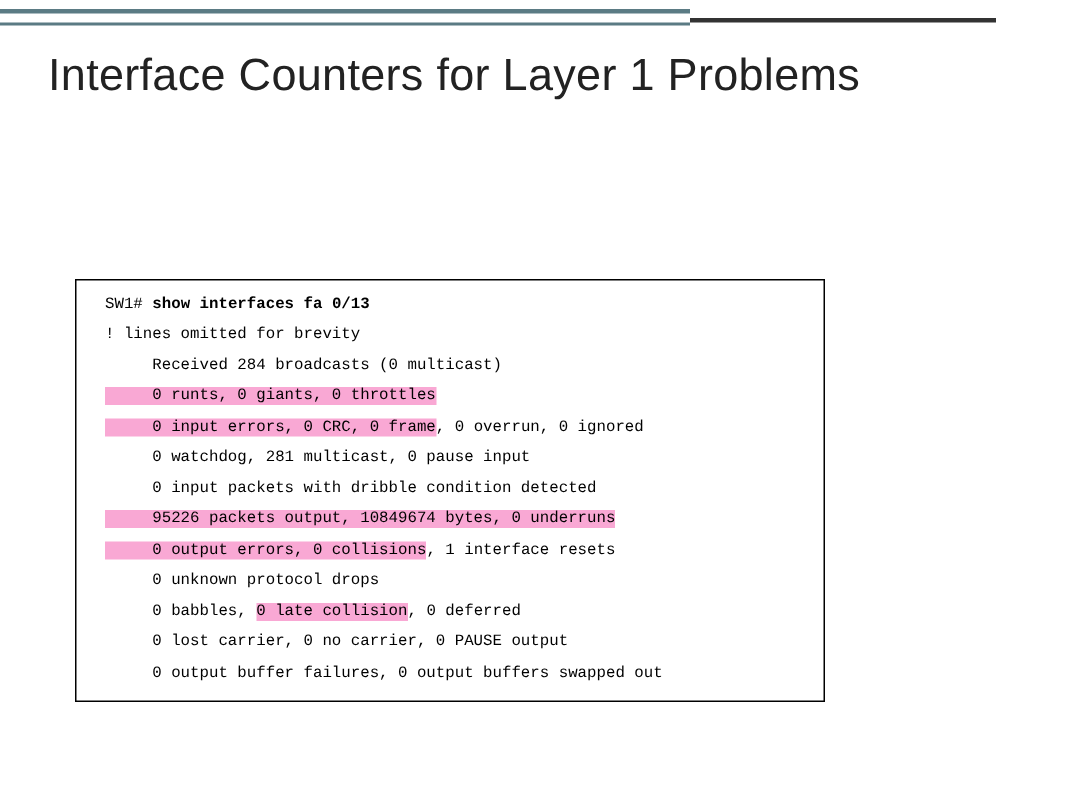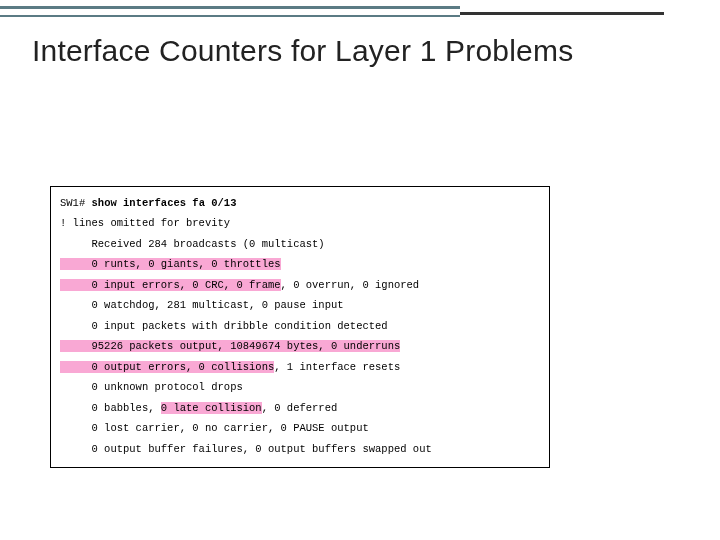--- a/index.html
+++ b/index.html
@@ -48,21 +48,21 @@
     color: #222;
     font-weight: 400;
     letter-spacing: 0.2px;
   }
   .code-box {
     position: absolute;
     top: 186px;
     left: 50px;
     width: 500px;
     border: 1px solid #000;
-    padding: 6px 8px 8px 9px;
+    padding: 6px 8px 8px 19px;
     box-sizing: border-box;
     font-family: "Courier New", Courier, monospace;
     font-size: 10.5px;
     line-height: 1.95;
     color: #000;
     white-space: pre;
   }
   .hl {
     background: #f9a8d4;
   }

